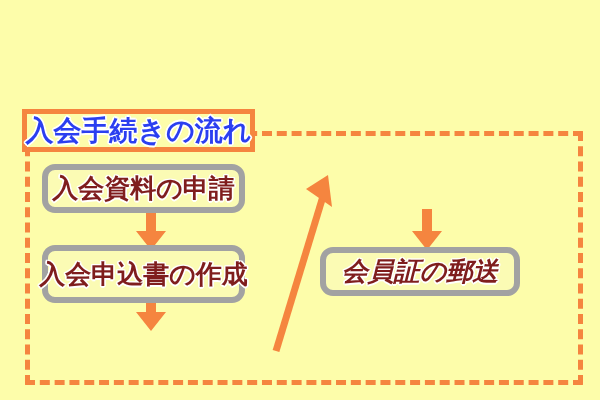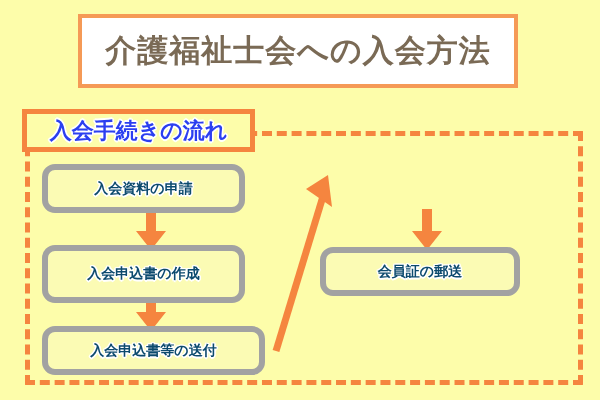--- a/index.html
+++ b/index.html
@@ -69,21 +69,21 @@
     height: 43px;
     box-sizing: border-box;
     background: #fdfdaa;
     border: 5px solid #f5853f;
     display: flex;
     align-items: center;
     justify-content: center;
     z-index: 5;
   }
   .subtitle-text {
-    font-size: 22px;
+    font-size: 28px;
     font-weight: bold;
     color: #2b3ff0;
     letter-spacing: 0px;
     white-space: nowrap;
     text-shadow:
        1.6px 0 0 #ffffff, -1.6px 0 0 #ffffff,
        0 1.6px 0 #ffffff, 0 -1.6px 0 #ffffff,
        1.2px 1.2px 0 #ffffff, -1.2px 1.2px 0 #ffffff,
        1.2px -1.2px 0 #ffffff, -1.2px -1.2px 0 #ffffff;
   }
@@ -94,73 +94,67 @@
     box-sizing: border-box;
     background: #fbfbb4;
     border: 6px solid #a2a2a2;
     border-radius: 13px;
     display: flex;
     align-items: center;
     justify-content: center;
     z-index: 4;
   }
   .step-text {
-    font-size: 14px;
+    font-size: 26px;
     font-weight: bold;
-    color: #0c4a6e;
+    color: #7f1d1d;
     white-space: nowrap;
     letter-spacing: 0px;
     text-shadow:
        1.5px 0 0 #ffffff, -1.5px 0 0 #ffffff,
        0 1.5px 0 #ffffff, 0 -1.5px 0 #ffffff,
        1.1px 1.1px 0 #ffffff, -1.1px 1.1px 0 #ffffff,
        1.1px -1.1px 0 #ffffff, -1.1px -1.1px 0 #ffffff;
   }
 
   
   #step-1 { left: 42px;  top: 164px; width: 203px; height: 49px; }
   #step-2 { left: 42px;  top: 245px; width: 203px; height: 58px; }
   #step-3 { left: 42px;  top: 326px; width: 223px; height: 49px; }
   #step-4 { left: 318px; top: 163px; width: 255px; height: 50px; }
-  #step-5 { left: 320px; top: 247px; width: 200px; height: 49px; }
+  #step-5 { left: 320px; top: 247px; width: 200px; height: 49px; font-style: italic; }
 
   
   .arrow-svg {
     position: absolute;
     z-index: 3;
     overflow: visible;
   }
   #arrow-1 { left: 133px; top: 209px; width: 36px; height: 42px; }
   #arrow-2 { left: 133px; top: 290px; width: 36px; height: 42px; }
   #arrow-3 { left: 409px; top: 209px; width: 36px; height: 42px; }
   #arrow-diagonal { left: 250px; top: 165px; width: 110px; height: 190px; }
 </style>
 </head>
 <body>
 
 <div id="canvas">
 
-  <div class="title-box">
-    <div class="title-text">介護福祉士会への入会方法</div>
-  </div>
 
   <div class="dashed-frame"></div>
 
   <div class="subtitle-box">
     <div class="subtitle-text">入会手続きの流れ</div>
   </div>
 
   <div class="step-box" id="step-1">
     <span class="step-text">入会資料の申請</span>
   </div>
   <div class="step-box" id="step-2">
     <span class="step-text">入会申込書の作成</span>
-  </div>
-  <div class="step-box" id="step-3">
-    <span class="step-text">入会申込書等の送付</span>
   </div>
 
   <div class="step-box" id="step-5">
     <span class="step-text">会員証の郵送</span>
   </div>
 
   <svg class="arrow-svg" id="arrow-1" viewBox="0 0 36 42">
     <polygon points="13,0 23,0 23,22 33,22 18,41 3,22 13,22" fill="#f5853f"></polygon>
   </svg>
   <svg class="arrow-svg" id="arrow-2" viewBox="0 0 36 42">

